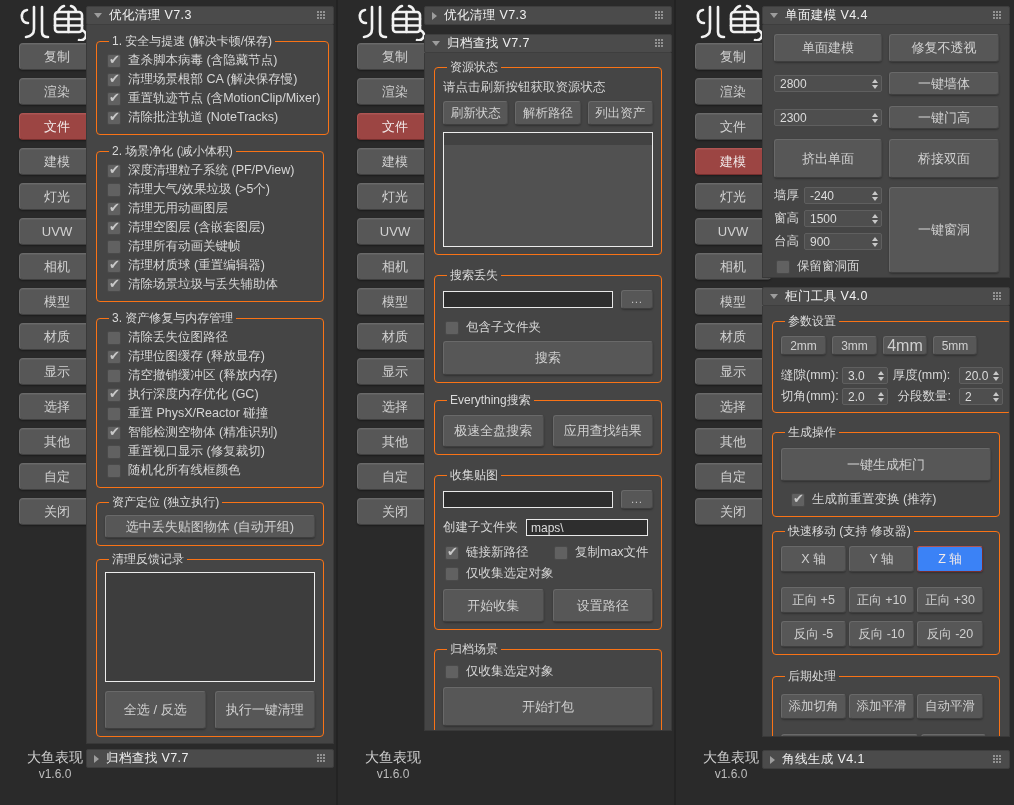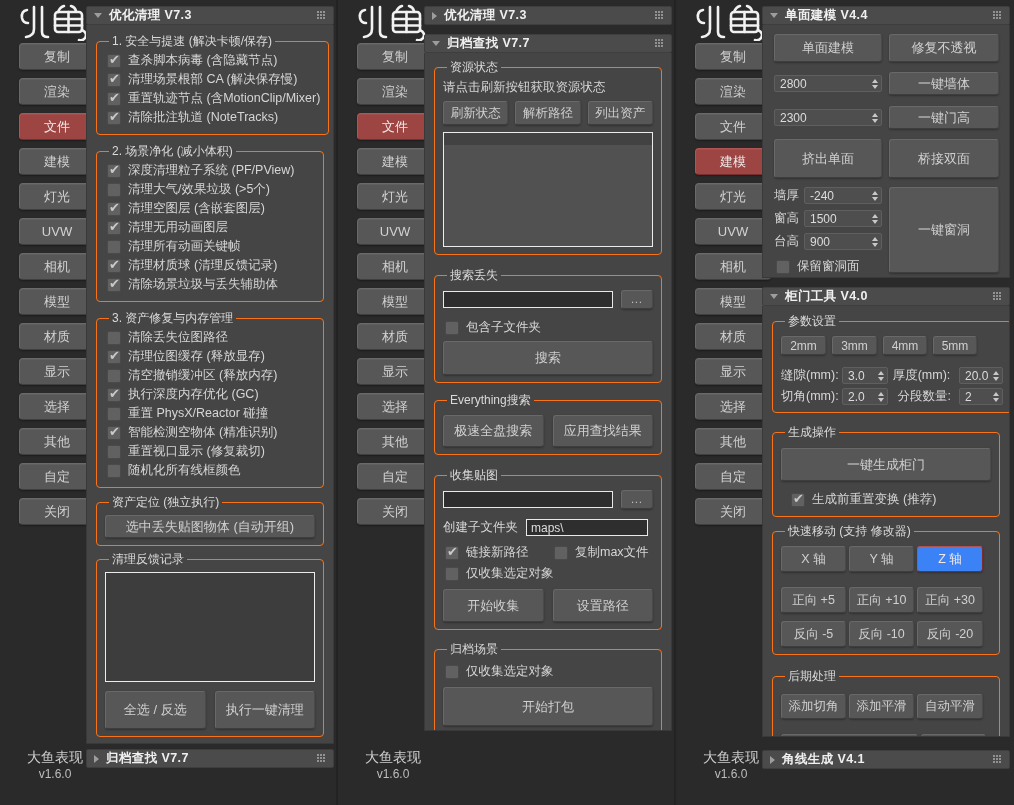--- a/index.html
+++ b/index.html
@@ -9,21 +9,21 @@
   #col-left{left:0}#col-mid{left:338px}#col-right{left:676px;border-right:none}
   .sidebar{position:absolute;left:12px;top:0;width:86px;height:805px}
   .logo{margin:3px 0 0 6px;width:74px;height:38px}
   .side-list{margin-top:2px}
   .side-btn{width:76px;height:27px;margin:0 0 8px 7px;background:#575757;border:1px solid #6a6a6a;border-bottom-color:#3f3f3f;border-radius:4px;display:flex;align-items:center;justify-content:center;font-size:13px;color:#d2d2d2;cursor:pointer;box-shadow:0 1px 2px rgba(0,0,0,.35), inset 0 1px 0 rgba(255,255,255,.05)}
   .side-btn.active{background:#9c4543;border-color:#b05553 #762f2e #762f2e #b05553;color:#f1e9e9}
   .brand{position:absolute;left:0;top:749px;width:86px;text-align:center;font-size:14px;color:#cfcfcf}
   .ver{position:absolute;left:0;top:767px;width:86px;text-align:center;font-size:12px;color:#bdbdbd}
   .main{position:absolute;left:86px;top:6px;width:248px}
   .rhead{height:19px;background:#4b4b4b;border:1px solid #3e3e3e;border-radius:2px;display:flex;align-items:center;padding:0 7px;gap:7px}
-  .rhead .title{font-weight:bold;font-size:12.5px;color:#f0f0f0;flex:1;letter-spacing:.4px;white-space:nowrap}
+  .rhead .title{font-weight:normal;font-size:12.5px;color:#f0f0f0;flex:1;letter-spacing:.4px;white-space:nowrap}
   .tri-d{width:0;height:0;border-left:4px solid transparent;border-right:4px solid transparent;border-top:5px solid #9d9d9d}
   .tri-r{width:0;height:0;border-top:4px solid transparent;border-bottom:4px solid transparent;border-left:5px solid #9d9d9d}
   .grip{width:9px;height:9px;position:relative;opacity:.9}
   .grip::before{content:"";position:absolute;left:0;top:0;width:2px;height:2px;background:#9a9a9a;box-shadow:3px 0 #9a9a9a,6px 0 #9a9a9a,0 3px #9a9a9a,3px 3px #9a9a9a,6px 3px #9a9a9a,0 6px #9a9a9a,3px 6px #9a9a9a,6px 6px #9a9a9a}
   .rbody{background:#454545;border:1px solid #393939;border-top:none;padding:4px 9px 0 9px;position:relative;overflow:hidden}
   fieldset.grp{border:1px solid #f97316;border-radius:4px;padding:1px 8px 7px;margin:0}
   .grp legend{font-size:12px;color:#dadada;padding:0 3px;margin-left:4px;white-space:nowrap}
   .chk-row{display:flex;align-items:center;gap:7px;height:19px;padding-left:2px;font-size:12.5px;color:#d6d6d6;white-space:nowrap}
   .chk{flex:0 0 auto;width:14px;height:14px;background:#616161;border:1px solid #4a4a4a;border-radius:2px;position:relative}
   .chk.checked::after{content:"\2714";position:absolute;left:1px;top:-3px;font-size:13px;color:#c9c9c9}
@@ -153,33 +153,33 @@
         <div class="chk-row">
               <span class="chk checked"></span>
               <span>深度清理粒子系统 (PF/PView)</span>
             </div>
             <div class="chk-row">
               <span class="chk"></span>
               <span>清理大气/效果垃圾 (&gt;5个)</span>
             </div>
             <div class="chk-row">
               <span class="chk checked"></span>
+              <span>清理无用动画图层</span>
+            </div>
+            <div class="chk-row">
+              <span class="chk checked"></span>
               <span>清理空图层 (含嵌套图层)</span>
-            </div>
-            <div class="chk-row">
-              <span class="chk checked"></span>
-              <span>清理无用动画图层</span>
             </div>
             <div class="chk-row">
               <span class="chk"></span>
               <span>清理所有动画关键帧</span>
             </div>
             <div class="chk-row">
               <span class="chk checked"></span>
-              <span>清理材质球 (清理反馈记录)</span>
+              <span>清理材质球 (重置编辑器)</span>
             </div>
             <div class="chk-row">
               <span class="chk checked"></span>
               <span>清除场景垃圾与丢失辅助体</span>
             </div>
           </div>
       </fieldset>
       <fieldset class="grp" style="margin-top:8px">
         <legend>3. 资产修复与内存管理</legend>
         <div>
@@ -540,21 +540,21 @@
       <fieldset class="grp" style="margin-top:3px">
         <legend>参数设置</legend>
         <div class="mm4" style="margin-top:5px">
 
         <div class="btn" style="height:19px;font-size:12px">
               <span>2mm</span>
             </div>
             <div class="btn" style="height:19px;font-size:12px">
               <span>3mm</span>
             </div>
-            <div class="btn" style="height:19px;font-size:12px">
+            <div class="btn" style="height:19px;font-size:16px">
               <span>4mm</span>
             </div>
             <div class="btn" style="height:19px;font-size:12px">
               <span>5mm</span>
             </div>
           </div>
         <div class="pr" style="margin-top:12px">
           <span class="lab">缝隙(mm):</span>
           <div class="spin">
               <span class="val">3.0</span>

